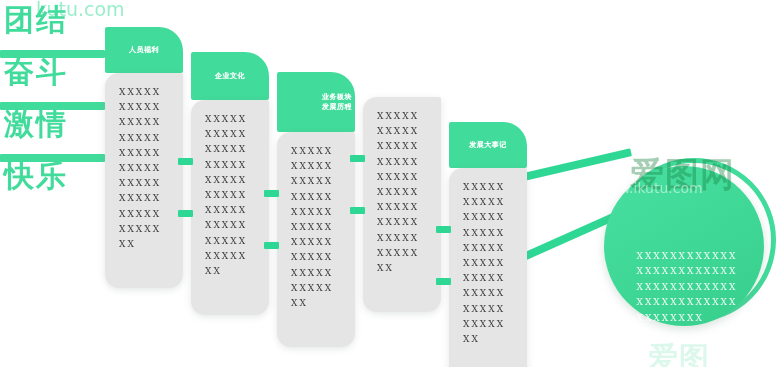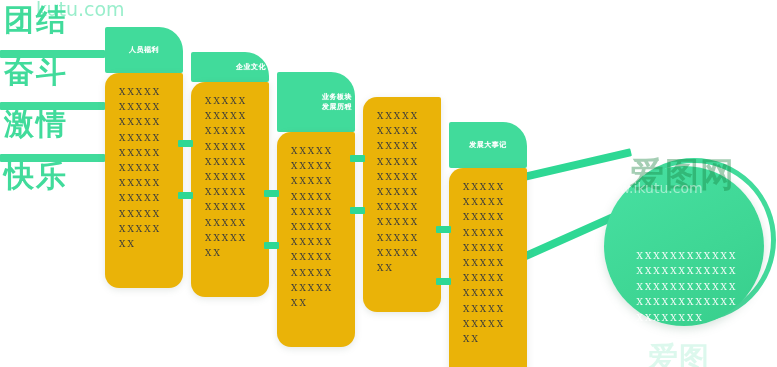--- a/index.html
+++ b/index.html
@@ -42,21 +42,21 @@
   .card-head-text{
     font-family:"DejaVu Sans","Liberation Sans",sans-serif;
     font-size:7px;font-weight:bold;color:#ffffff;
     line-height:10px;letter-spacing:.5px;
     text-shadow:0 0 1px rgba(255,255,255,.55);
     padding:0 3px;white-space:pre-line;
   }
   .card-body{
     position:relative;
     width:78px;
-    background:#eab308;
+    background:#e5e5e5;
     border-radius:14px 2px 14px 14px;
     box-shadow:0 2px 7px rgba(120,140,130,.20);
     box-sizing:border-box;
     padding:12px 0 12px 14px;
   }
   .xline{
     font-family:"DejaVu Serif","Liberation Serif",serif;
     font-size:9px;color:#3c3c3c;
     letter-spacing:2px;line-height:15.2px;white-space:nowrap;
   }
@@ -159,21 +159,21 @@
           <div class="xline">XXXXX</div>
           <div class="xline">XXXXX</div>
           <div class="xline">XXXXX</div>
           <div class="xline">XXXXX</div>
           <div class="xline">XXXXX</div>
           <div class="xline">XXXXX</div>
           <div class="xline">XX</div>
         </div>
       </div>
       <div class="card" style="left: 191px; top: 27px;">
-        <div class="card-head" style="height: 30px; justify-content: flex-end;">
+        <div class="card-head" style="height: 48px;">
           <div class="card-head-text">企业文化</div>
         </div>
         <div class="card-body" style="min-height: 215px;">
           <div class="xline">XXXXX</div>
           <div class="xline">XXXXX</div>
           <div class="xline">XXXXX</div>
           <div class="xline">XXXXX</div>
           <div class="xline">XXXXX</div>
           <div class="xline">XXXXX</div>
           <div class="xline">XXXXX</div>

